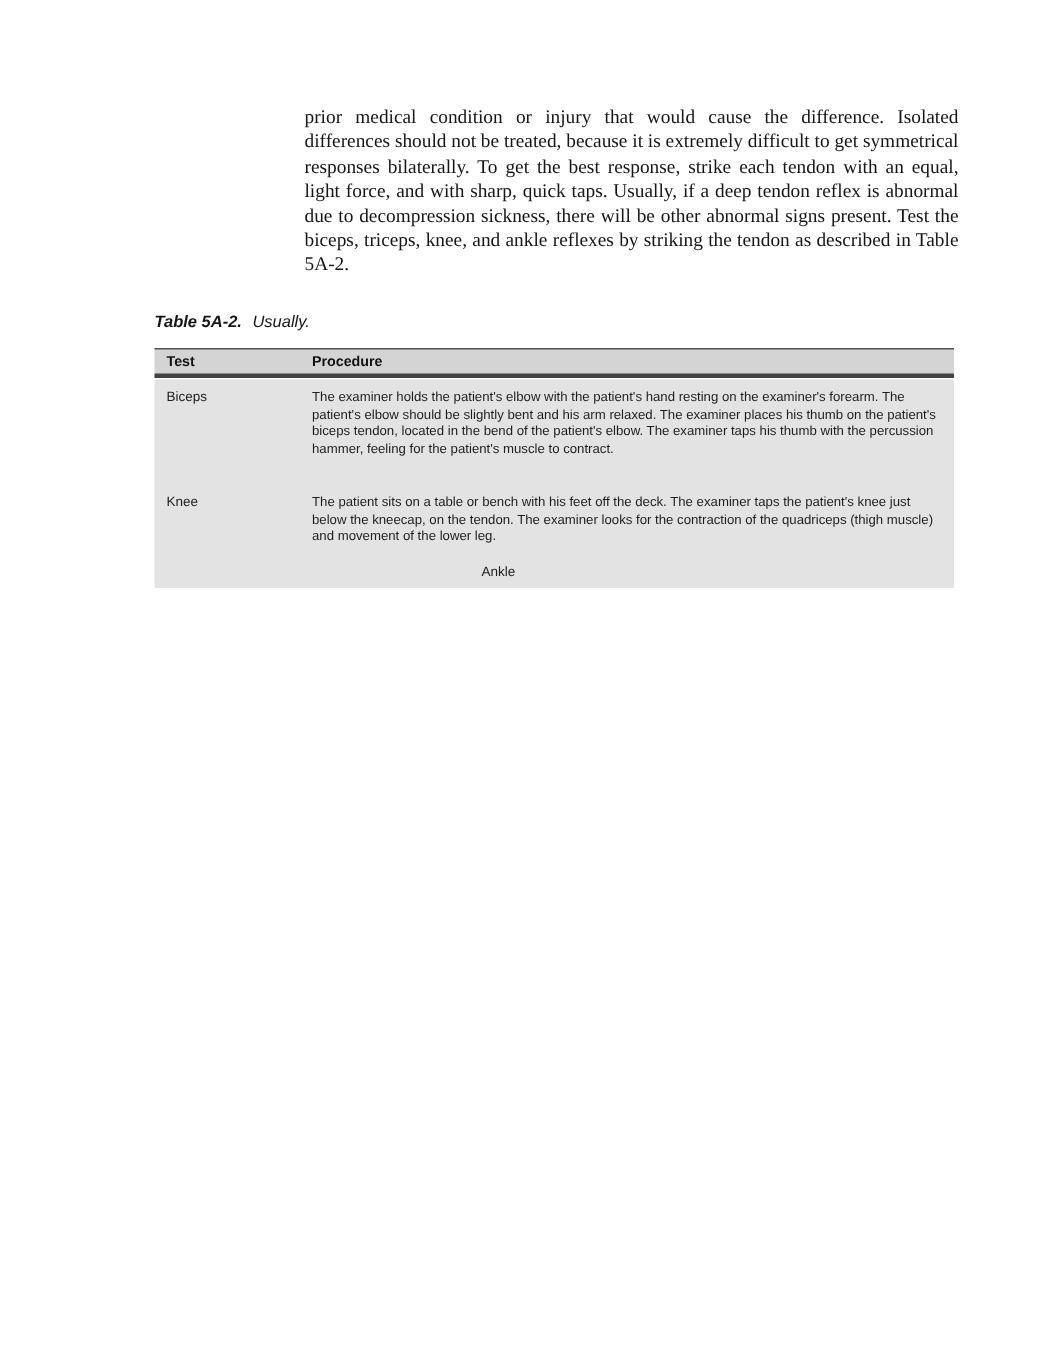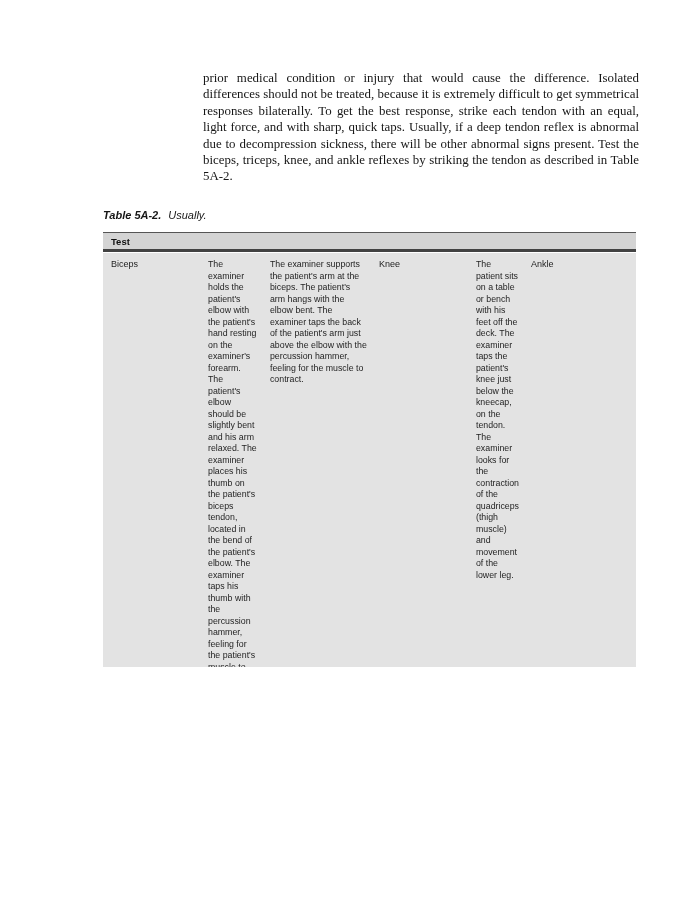--- a/index.html
+++ b/index.html
@@ -60,23 +60,24 @@
   }
   .th {
     font-size: 9.5px;
     font-weight: bold;
     color: #111111;
   }
   .tbody {
     background: #e3e3e3;
     padding: 6px 8px 5px 8px;
     display: flex;
-    flex-direction: row;
+    flex-direction: column;
     gap: 12px;
     margin-top: 1px;
+    align-items: center;
   }
   .trow {
     display: grid;
     grid-template-columns: 97px 1fr;
   }
   .td.test {
     font-size: 9px;
     line-height: 11.5px;
     color: #1e1e1e;
   }
@@ -108,31 +109,31 @@
   <p class="para">prior medical condition or injury that would cause the difference. Isolated differences should not be treated, because it is extremely difficult to get symmetrical responses bilaterally. To get the best response, strike each tendon with an equal, light force, and with sharp, quick taps. Usually, if a deep tendon reflex is abnormal due to decompression sickness, there will be other abnormal signs present. Test the biceps, triceps, knee, and ankle reflexes by striking the tendon as described in Table 5A-2.</p>
 
   <div class="table-title">
     <span class="tlabel">Table 5A-2.</span><span class="tcap">Usually.</span>
   </div>
 
   <div class="reftable">
 
     <div class="thead">
       <div class="th">Test</div>
+      <div class="th">Procedure</div>
     </div>
 
     <div class="tbody">
 
       <div class="trow">
         <div class="td test">Biceps</div>
         <div class="td proc">The examiner holds the patient's elbow with the patient's hand resting on the examiner's forearm. The patient's elbow should be slightly bent and his arm relaxed. The examiner places his thumb on the patient's biceps tendon, located in the bend of the patient's elbow. The examiner taps his thumb with the percussion hammer, feeling for the patient's muscle to contract.</div>
       </div>
 
       <div class="trow">
-        <div class="td proc">The examiner supports the patient's arm at the biceps. The patient's arm hangs with the elbow bent. The examiner taps the back of the patient's arm just above the elbow with the percussion hammer, feeling for the muscle to contract.</div>
       </div>
 
       <div class="trow">
         <div class="td test">Knee</div>
         <div class="td proc">The patient sits on a table or bench with his feet off the deck. The examiner taps the patient's knee just below the kneecap, on the tendon. The examiner looks for the contraction of the quadriceps (thigh muscle) and movement of the lower leg.</div>
       </div>
 
       <div class="trow">
         <div class="td test">Ankle</div>
       </div>

